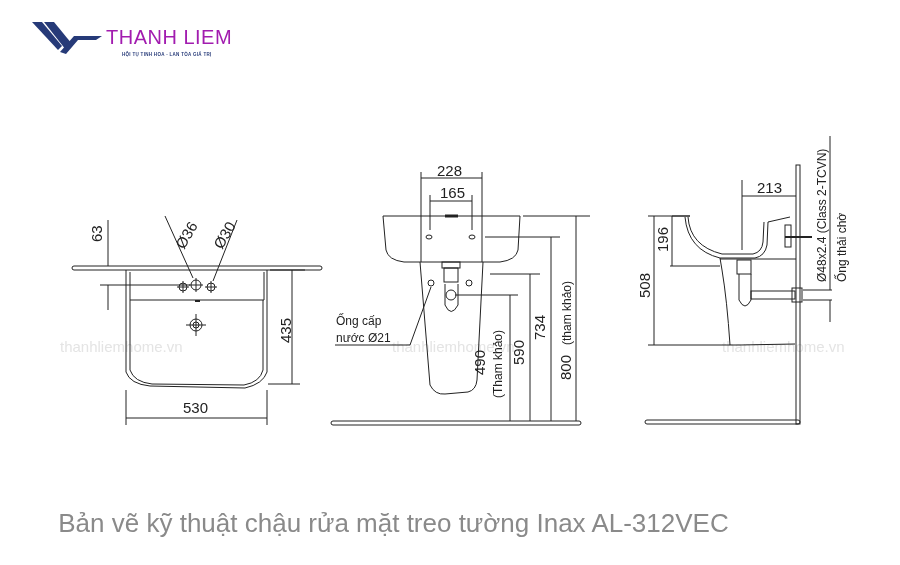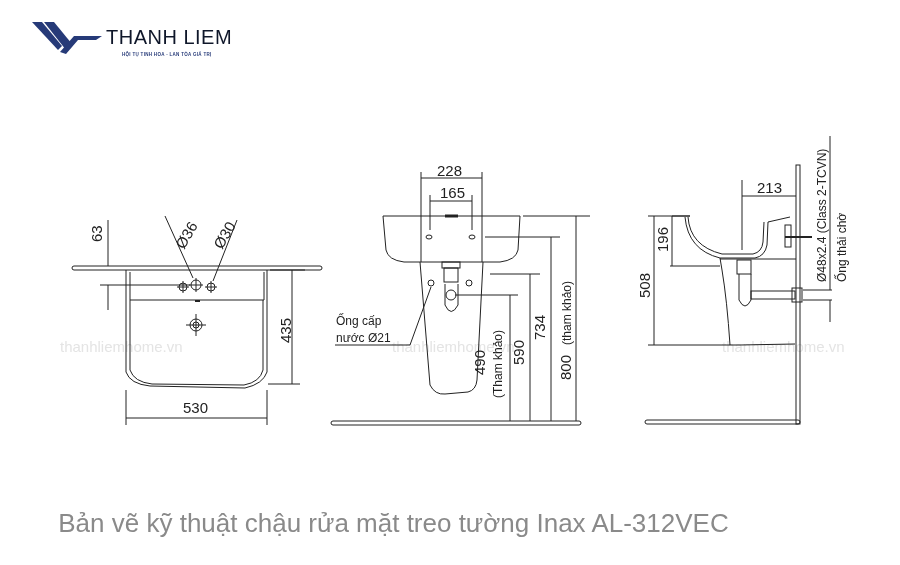--- a/index.html
+++ b/index.html
@@ -1,18 +1,18 @@
 <!DOCTYPE html>
 <html><head>
 <meta charset="utf-8">
 <style>
   html, body { margin: 0; padding: 0; background: #ffffff; }
   body { width: 900px; height: 565px; position: relative; overflow: hidden; font-family: "Liberation Sans", sans-serif; }
   .logo { position: absolute; left: 30px; top: 18px; width: 220px; height: 45px; }
-  .logo-name { position: absolute; left: 76px; top: 8px; font-size: 20px; color: #0f172a; letter-spacing: 0.5px; font-family: "Liberation Sans", sans-serif; }
+  .logo-name { position: absolute; left: 76px; top: 8px; font-size: 20px; color: #a21caf; letter-spacing: 0.5px; font-family: "Liberation Sans", sans-serif; }
   .logo-slogan { position: absolute; left: 92px; top: 34px; font-size: 4.5px; color: #263a78; font-weight: bold; letter-spacing: 0.3px; }
   .drawing { position: absolute; left: 0; top: 0; width: 900px; height: 565px; }
   .caption { position: absolute; left: 0; width: 787px; top: 508px; text-align: center; font-size: 26px; color: #8a8a8a; font-family: "Liberation Sans", sans-serif; }
   svg text { font-family: "Liberation Sans", sans-serif; fill: #222; }
   .wm { fill: #e4e4e4; font-size: 15px; }
   .dim { font-size: 15px; }
   .note { font-size: 12px; }
 </style>
 </head>
 <body>

